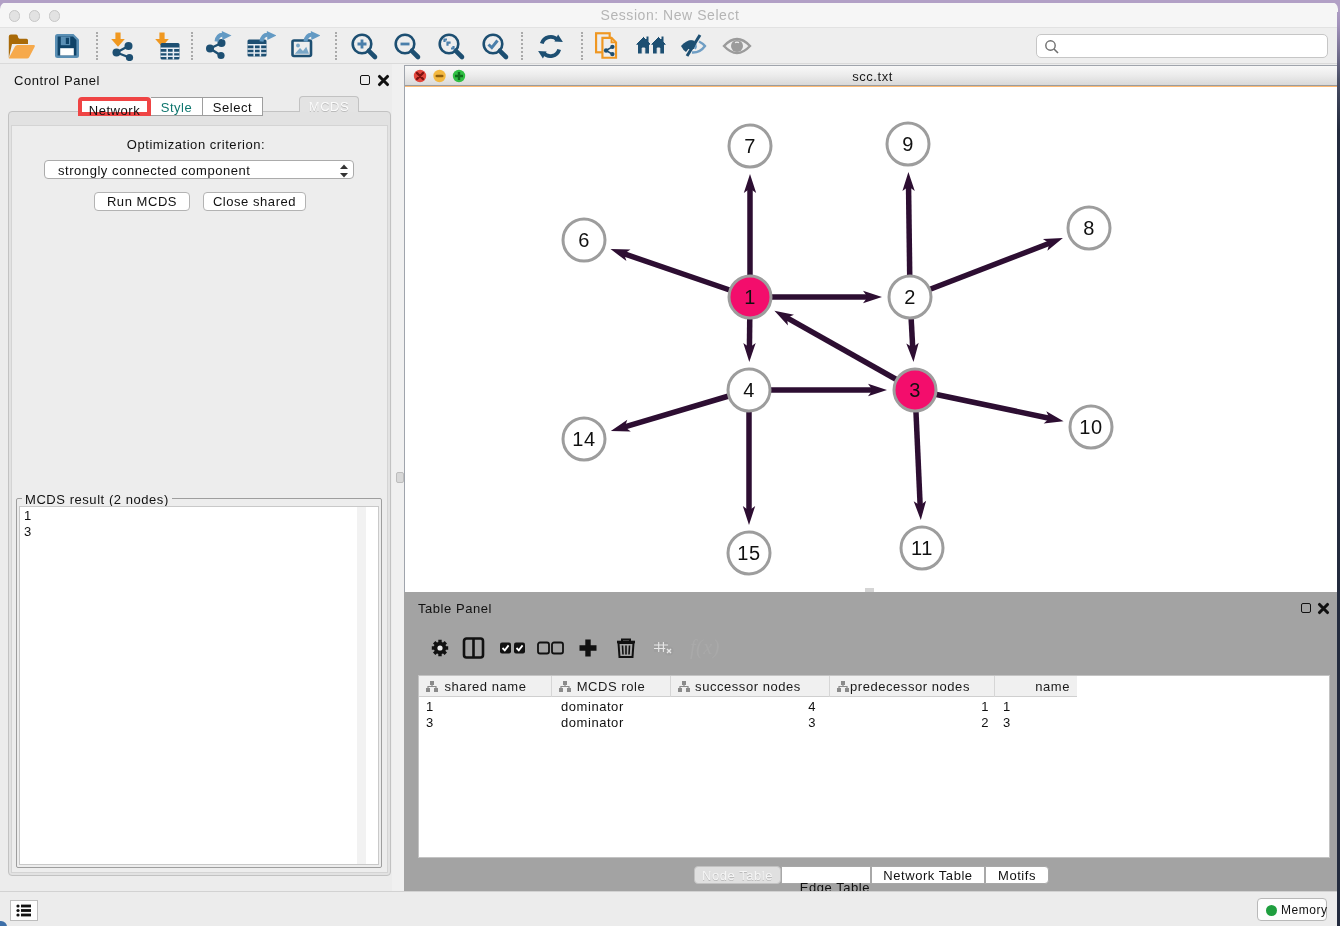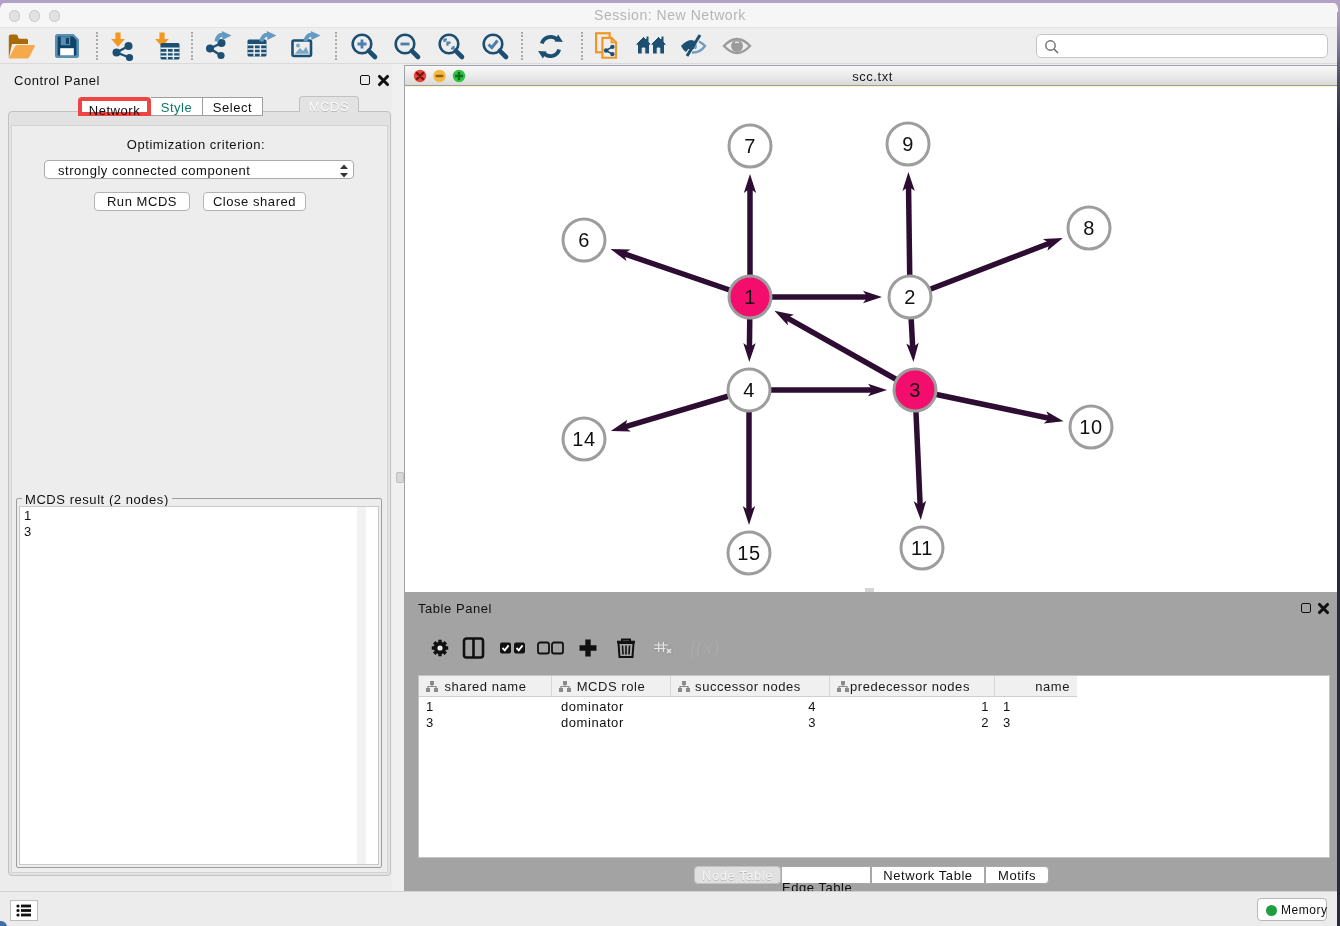--- a/index.html
+++ b/index.html
@@ -15,21 +15,21 @@
 <div class="abs" style="left:0;top:0;width:10px;height:10px;background:#b2a0c6;z-index:58;"></div>
 <div class="abs" style="left:0;top:2px;width:10px;height:10px;background:#f6f6f6;border-top-left-radius:7px;z-index:59;"></div>
 <div class="abs" style="right:0;top:0;width:12px;height:12px;background:#b2a0c6;z-index:58;"></div>
 <div class="abs" style="right:2px;top:2px;width:10px;height:10px;background:#f6f6f6;border-top-right-radius:7px;z-index:59;"></div>
 <div class="abs" style="left:1337px;top:0;width:3px;height:926px;z-index:57;background:linear-gradient(180deg,#b7a6ca 0px,#a292bb 25px,#4a4f66 80px,#232b3e 130px,#232b3e 100%);"></div>
 
 <div class="abs" style="left:0;top:3px;width:1340px;height:24px;background:#f6f6f6;">
   <div class="abs" style="left:8.5px;top:7px;width:11.5px;height:11.5px;border-radius:50%;background:#e2e2e2;border:1px solid #c7c7c7;"></div>
   <div class="abs" style="left:28.5px;top:7px;width:11.5px;height:11.5px;border-radius:50%;background:#e2e2e2;border:1px solid #c7c7c7;"></div>
   <div class="abs" style="left:48.5px;top:7px;width:11.5px;height:11.5px;border-radius:50%;background:#e2e2e2;border:1px solid #c7c7c7;"></div>
-  <div class="abs" style="left:0;top:4px;width:1340px;text-align:center;font-size:14px;color:#b5b5b5;">Session: New Network</div>
+  <div class="abs" style="left:0;top:4px;width:1340px;text-align:center;font-size:14px;color:#b5b5b5;">Session: New Select</div>
 </div>
 
 <div class="abs" id="toolbar" style="left:0;top:27px;width:1340px;height:37px;background:#eeeeee;border-top:1px solid #e2e2e2;border-bottom:1px solid #dadada;">
 
   <div class="abs" style="left:96px;top:4px;height:28px;border-left:2px dotted #aaaaaa;"></div>
   <div class="abs" style="left:191px;top:4px;height:28px;border-left:2px dotted #aaaaaa;"></div>
   <div class="abs" style="left:335px;top:4px;height:28px;border-left:2px dotted #aaaaaa;"></div>
   <div class="abs" style="left:521px;top:4px;height:28px;border-left:2px dotted #aaaaaa;"></div>
   <div class="abs" style="left:581px;top:4px;height:28px;border-left:2px dotted #aaaaaa;"></div>
 
@@ -192,21 +192,21 @@
   <div class="abs" style="left:22px;top:428px;background:#ededed;padding:0 3px;font-size:13px;color:#111;text-align:right;">MCDS result (2 nodes)</div>
   <div class="abs" style="left:19px;top:442px;width:360px;height:359px;background:#ffffff;border:1px solid #c9c9c9;">
     <div class="abs" style="left:4px;top:1px;font-size:13px;color:#111;line-height:16px;">1<br>3</div>
     <div class="abs" style="right:12px;top:0;width:9px;height:357px;background:#f2f2f2;"></div>
   </div>
 </div>
 
 <div class="abs" style="left:392px;top:64px;width:13px;height:827px;background:#f0f0f0;"></div>
 <div class="abs" style="left:396px;top:472px;width:8px;height:11px;background:#d8d8d8;border:1px solid #bdbdbd;border-radius:2px;"></div>
 
-<div class="abs" id="netwin" style="left:404px;top:65px;width:936px;height:527px;border:1px solid #9fa4ac;border-right:none;background:#fef9c3;">
+<div class="abs" id="netwin" style="left:404px;top:65px;width:936px;height:527px;border:1px solid #9fa4ac;border-right:none;background:#fdba74;">
   <div class="abs" style="left:0;top:0;width:935px;height:20px;background:linear-gradient(180deg,#f8f8f8 0%,#ededed 45%,#d9d9d9 100%);border-bottom:1px solid #9c9c9c;">
     <div class="abs" style="left:0;top:0;width:935px;text-align:center;font-size:13px;color:#1a1a1a;padding-top:3px;">scc.txt</div>
     <svg class="abs" style="left:8px;top:3px;" width="62" height="14" viewBox="0 0 62 14">
       <circle cx="7" cy="7" r="6.2" fill="#e2463d"></circle>
       <path d="M4,4 L10,10 M10,4 L4,10" stroke="#7e1210" stroke-width="2.4" stroke-linecap="round"></path>
       <circle cx="26.5" cy="7" r="6.2" fill="#f3b840"></circle>
       <rect x="22.5" y="5.7" width="8" height="2.6" rx="1.3" fill="#8f5f0e"></rect>
       <circle cx="46" cy="7" r="6.2" fill="#2fbf43"></circle>
       <path d="M46,3 L46,11 M42,7 L50,7" stroke="#0e6e1d" stroke-width="2.4" stroke-linecap="butt"></path>
     </svg>
@@ -382,21 +382,21 @@
     <div class="abs" style="left:584px;top:1px;">1</div>
     <div class="abs" style="left:7px;top:17px;">3</div>
     <div class="abs" style="left:142px;top:17px;">dominator</div>
     <div class="abs" style="left:300px;top:17px;width:97px;text-align:right;">3</div>
     <div class="abs" style="left:460px;top:17px;width:110px;text-align:right;">2</div>
     <div class="abs" style="left:584px;top:17px;">3</div>
   </div>
 
   <div class="abs" id="btabs" style="left:0;top:274px;width:936px;height:19px;">
     <div class="abs" style="left:290px;top:0;width:87px;height:18px;background:#e0e0e0;border:1px solid #c2c2c2;border-radius:4px 4px 4px 4px;font-size:13px;color:#f5f5f5;text-align:center;padding-top:1px;text-shadow:0 1px 0 #bbb;">Node Table</div>
-    <div class="abs" style="left:377px;top:0;width:90px;height:18px;background:#ffffff;border:1px solid #a8a8a8;font-size:13px;color:#111;text-align:left;padding-top:13px;">Edge Table</div>
+    <div class="abs" style="left:377px;top:0;width:90px;height:18px;background:#ffffff;border:1px solid #a8a8a8;font-size:13px;color:#111;text-align:right;padding-top:13px;">Edge Table</div>
     <div class="abs" style="left:467px;top:0;width:114px;height:18px;background:#ffffff;border:1px solid #a8a8a8;font-size:13px;color:#111;text-align:center;padding-top:1px;">Network Table</div>
     <div class="abs" style="left:581px;top:0;width:64px;height:18px;background:#ffffff;border:1px solid #a8a8a8;border-radius:0 4px 4px 0;font-size:13px;color:#111;text-align:center;padding-top:1px;">Motifs</div>
   </div>
 </div>
 
 <div class="abs" style="left:0;top:891px;width:1340px;height:35px;background:#ececec;border-top:1px solid #d2d2d2;">
   <div class="abs" style="left:10px;top:8px;width:28px;height:21px;background:#fdfdfd;border:1px solid #bdbdbd;">
     <svg width="26" height="19" viewBox="0 0 26 19">
       <circle cx="7" cy="5" r="1.6" fill="#111"></circle>
         <rect x="10" y="3.6" width="10" height="2.8" fill="#111"></rect>

